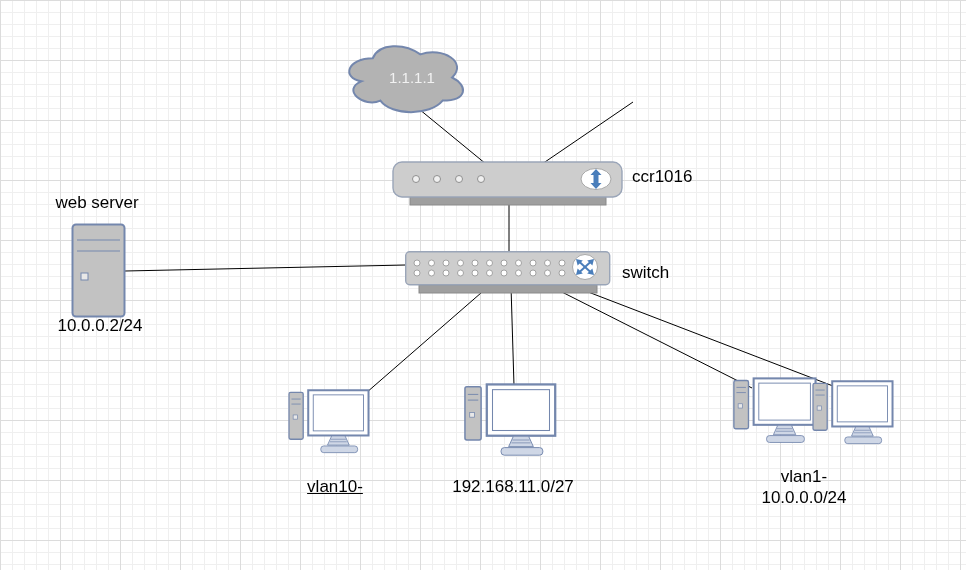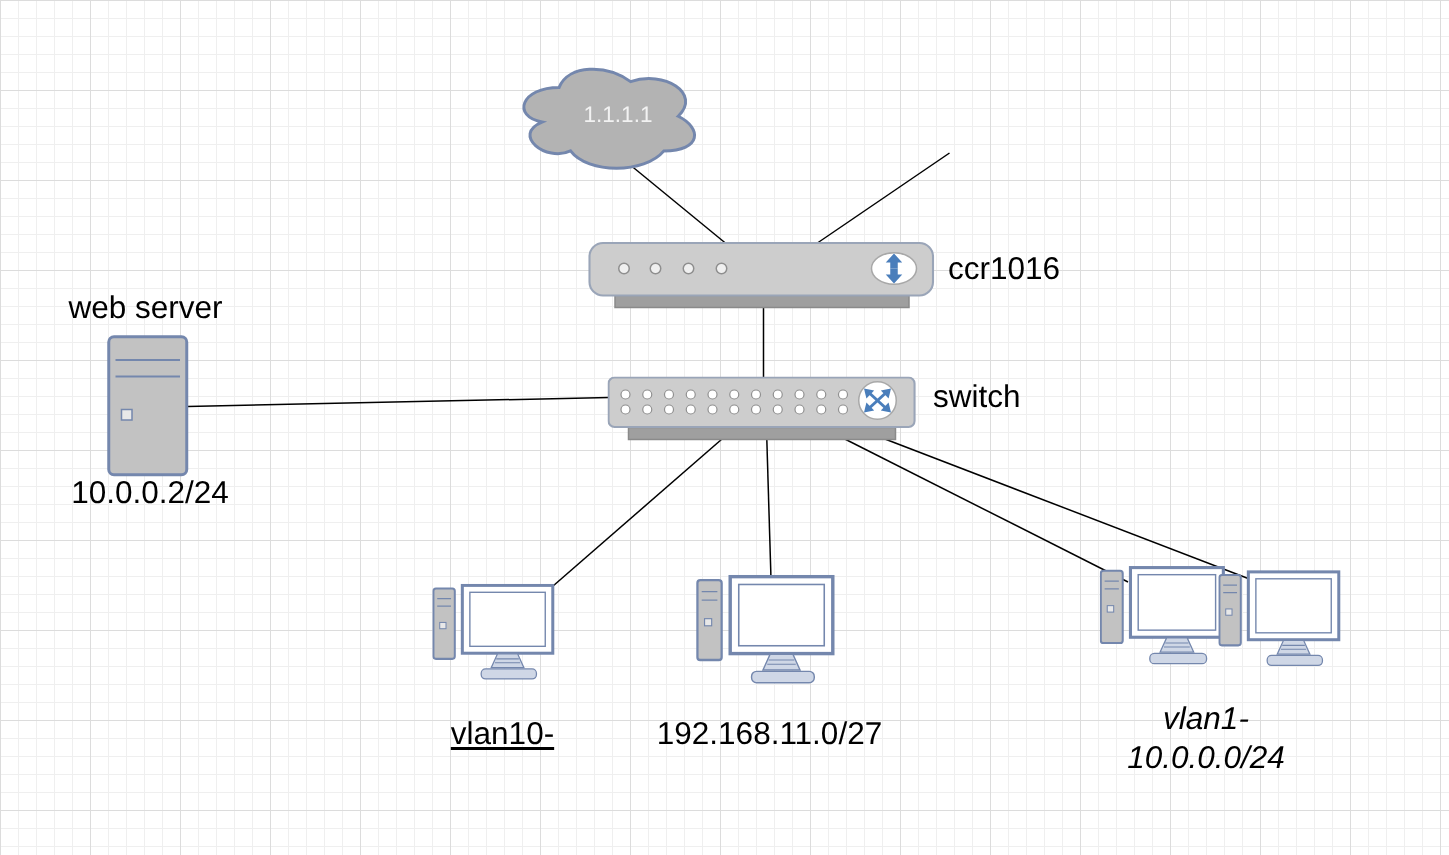--- a/index.html
+++ b/index.html
@@ -18,21 +18,21 @@
       linear-gradient(to right, #dcdcdc 1px, transparent 1px),
       linear-gradient(to bottom, #dcdcdc 1px, transparent 1px),
       linear-gradient(to right, #efefef 1px, transparent 1px),
       linear-gradient(to bottom, #efefef 1px, transparent 1px);
     background-size: 60px 60px, 60px 60px, 12px 12px, 12px 12px;
   }
   .edges { position: absolute; left: 0; top: 0; z-index: 1; }
   .node  { position: absolute; z-index: 2; }
   .lbl {
     position: absolute; z-index: 3;
-    color: #000000; font-size: 21px; line-height: 1.22; text-align: center;
+    color: #000000; font-size: 17px; line-height: 1.22; text-align: center;
     white-space: nowrap;
   }
   .lbl span { display: block; }
   .lbl-left { text-align: left; }
   .cloud-label {
     position: absolute; left: 15px; right: 0; top: 50%;
     transform: translateY(-55%);
     text-align: center; color: #f2f2f2; font-size: 15px; z-index: 3;
   }
   svg { display: block; }
@@ -133,21 +133,21 @@
       <g>
         <line x1="174" y1="10.5" x2="186" y2="21.5" stroke="#4a7ebb" stroke-width="2"></line>
         <path d="M171 8 l6.8 1.4 -5.2 5.2 z" fill="#4a7ebb"></path>
         <path d="M189 24 l-6.8 -1.4 5.2 -5.2 z" fill="#4a7ebb"></path>
         <line x1="186" y1="10.5" x2="174" y2="21.5" stroke="#4a7ebb" stroke-width="2"></line>
         <path d="M189 8 l-6.8 1.4 5.2 5.2 z" fill="#4a7ebb"></path>
         <path d="M171 24 l6.8 -1.4 -5.2 -5.2 z" fill="#4a7ebb"></path>
       </g>
     </svg>
   </div>
-  <div class="lbl lbl-left" style="left:622px; top:252px;">switch</div>
+  <div class="lbl lbl-left" style="left:622px; top:263px;">switch</div>
 
   <div class="node" style="left:71px; top:223px;">
     <svg width="57" height="96" viewBox="0 0 57 96">
       <rect x="1.5" y="1.5" width="52" height="92" rx="3.5" fill="#c2c2c2" stroke="#7487ad" stroke-width="2"></rect>
       <line x1="6" y1="17" x2="49" y2="17" stroke="#7487ad" stroke-width="1.2"></line>
       <line x1="6" y1="28" x2="49" y2="28" stroke="#7487ad" stroke-width="1.2"></line>
       <rect x="10" y="50" width="7" height="7" fill="#e8e8e8" stroke="#7487ad" stroke-width="1"></rect>
     </svg>
   </div>
   <div class="lbl" style="left:37px; top:193px; width:120px;">web server</div>
@@ -174,18 +174,18 @@
   <div class="node" style="left:733px; top:377px;">
     <svg width="86" height="69" viewBox="0 0 100 80">
       <use href="#pc-sym"></use>
     </svg>
   </div>
   <div class="node" style="left:812px; top:380px;">
     <svg width="84" height="67" viewBox="0 0 100 80">
       <use href="#pc-sym"></use>
     </svg>
   </div>
-  <div class="lbl" style="left:724px; top:467px; width:160px;font-style:italic;">
+  <div class="lbl" style="left:724px; top:467px; width:160px;">
     <span>vlan1-</span>
     <span>10.0.0.0/24</span>
   </div>
 
 </div>
 
 </body></html>

